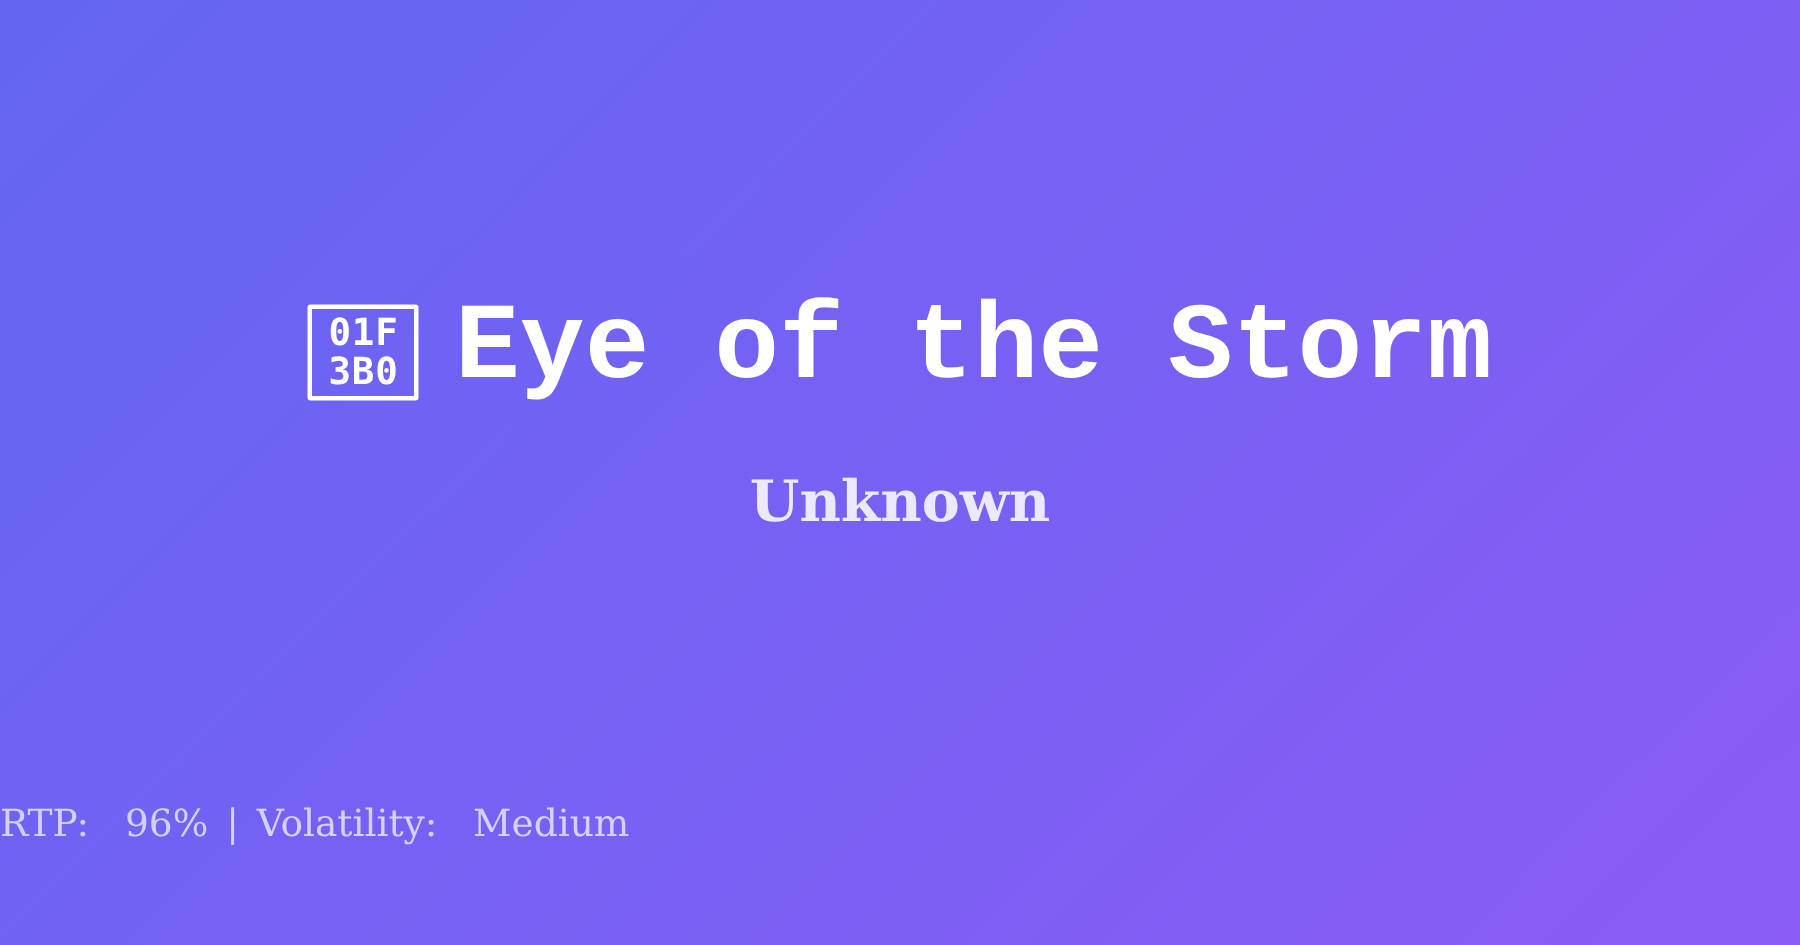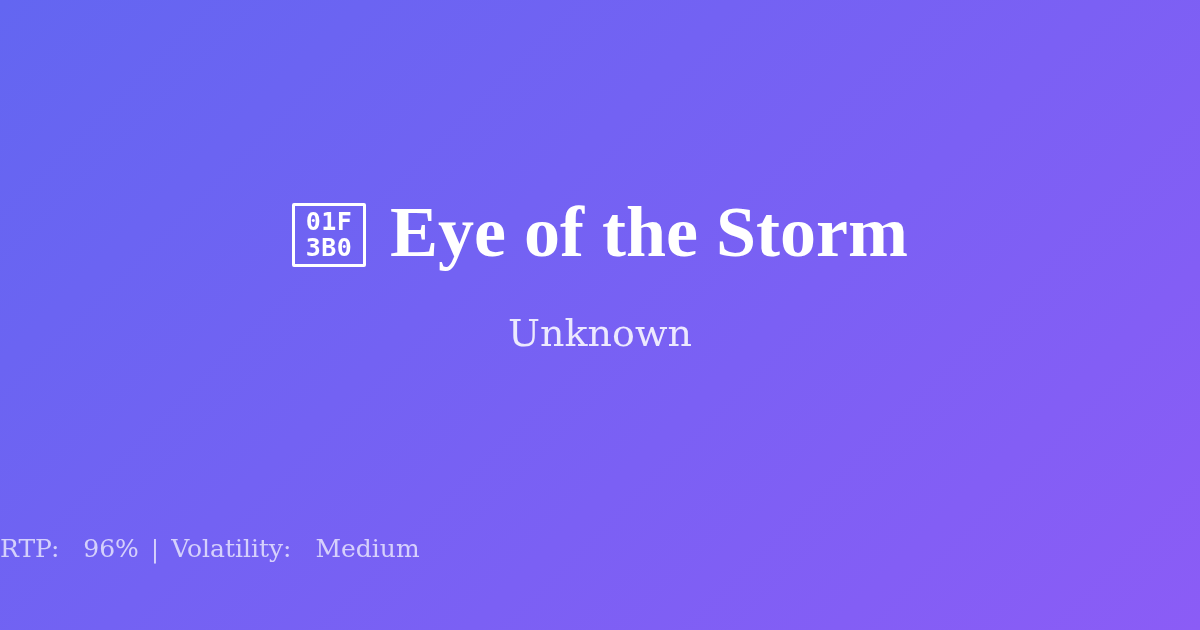--- a/index.html
+++ b/index.html
@@ -47,21 +47,21 @@
   .title-row {
     display: flex;
     flex-direction: row;
     align-items: center;
     justify-content: center;
     gap: 24px;
     white-space: nowrap;
   }
 
   .title-text {
-    font-family: Liberation Serif, serif;
+    font-family: Liberation Mono, monospace;
     font-weight: bold;
     font-size: 72px;
     line-height: 1.05;
     color: #ffffff;
     letter-spacing: 0px;
   }
 
   
   .tofu-glyph {
     display: inline-flex;
@@ -85,21 +85,21 @@
     line-height: 26px;
     color: #ffffff;
     letter-spacing: 0.5px;
     display: block;
   }
 
   
   .subtitle {
     margin-top: 42px;
     font-family: "DejaVu Serif", "Liberation Serif", serif;
-    font-weight: normal;
+    font-weight: bold;
     font-size: 38px;
     line-height: 1.1;
     color: rgba(255, 255, 255, 0.86);
     text-align: center;
   }
 
   
   .meta-line {
     position: absolute;
     left: 0;

